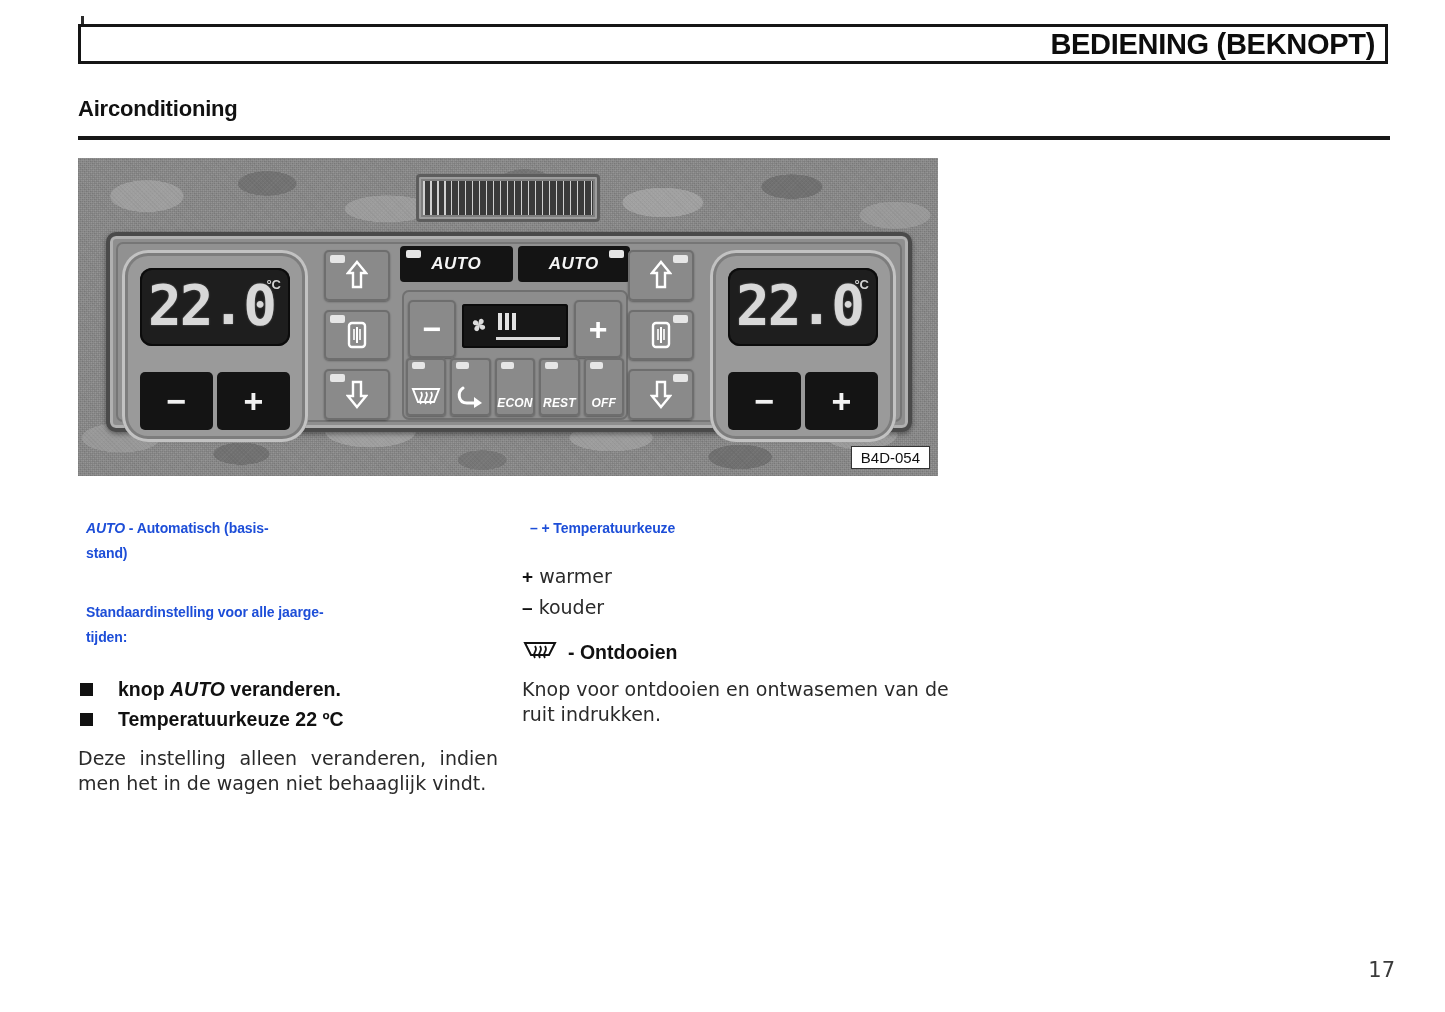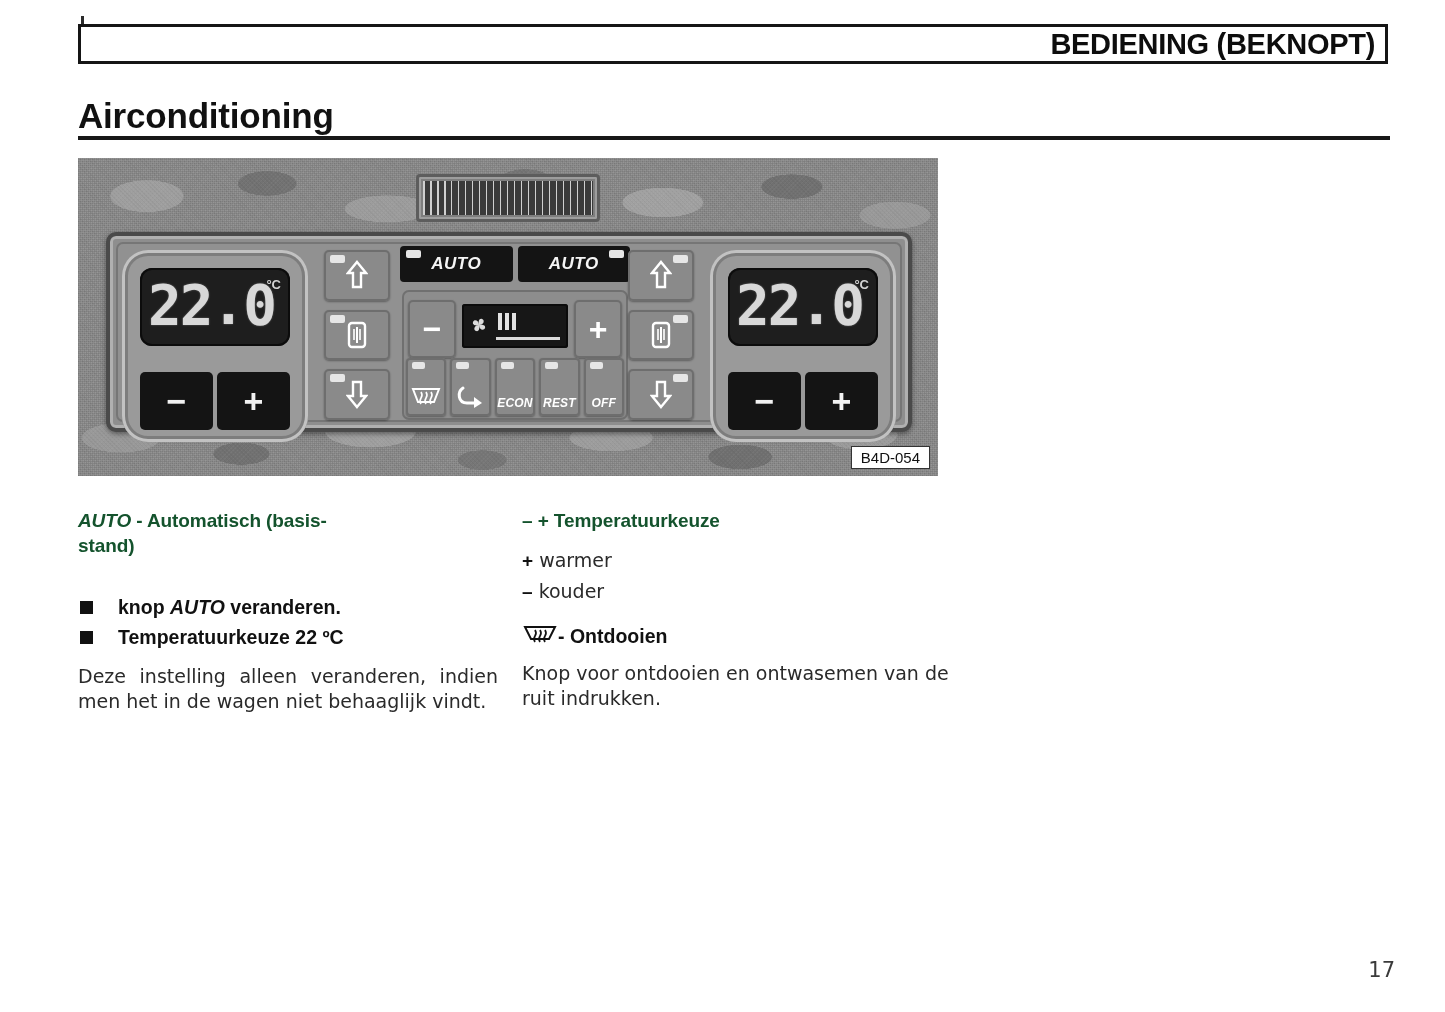--- a/index.html
+++ b/index.html
@@ -19,21 +19,21 @@
   .hdr-title{
     position:absolute;right:10px;top:50%;transform:translateY(-50%);
     font-size:29px;font-weight:bold;letter-spacing:-0.3px;color:#0d0d0d;
     white-space:nowrap;
     text-align:center;
   }
 
   
   .sec-title{
     position:absolute;left:78px;top:96px;
-    font-size:35px;font-weight:bold;letter-spacing:-0.2px;color:#111;
+    font-size:22px;font-weight:bold;letter-spacing:-0.2px;color:#111;
   }
   .sec-rule{position:absolute;left:78px;top:136px;width:1312px;height:4px;background:#181818;}
 
   
   .figure{
     position:absolute;left:78px;top:158px;width:860px;height:318px;
     overflow:hidden;
     background:
       repeating-linear-gradient(0deg, rgba(0,0,0,.055) 0 1px, rgba(255,255,255,.035) 1px 2px),
       repeating-linear-gradient(90deg, rgba(0,0,0,.05) 0 1px, rgba(255,255,255,.03) 1px 2px),
@@ -170,37 +170,37 @@
   .fig-code{
     position:absolute;right:8px;bottom:7px;background:#fff;color:#111;
     border:1px solid #333;font-size:15px;padding:2px 9px;font-family:"Liberation Sans", sans-serif;
   }
 
   
   .col{position:absolute;top:508px;}
   .col.left{left:78px;width:420px;}
   .col.right{left:522px;width:430px;}
 
-  h3.bold{margin:0;font-size:19px;font-weight:bold;line-height:25px;letter-spacing:-0.1px;color:#14532d;}
+  h3.bold{margin:8px;font-size:14px;font-weight:bold;line-height:25px;letter-spacing:-0.1px;color:#1d4ed8;}
   .gap-a{height:18px;}
   .gap-b{height:16px;}
   .gap-c{height:12px;}
   .ital{font-style:italic;}
 
   ul.sq{list-style:none;margin:0;padding:0;}
   ul.sq li{position:relative;padding-left:40px;font-size:19.5px;font-weight:bold;line-height:30px;color:#111;}
   ul.sq li .bullet{position:absolute;left:2px;top:9px;width:13px;height:13px;background:#111;}
 
   p.body{margin:0;font-size:19px;line-height:25px;color:#2a2a2a;text-align:justify;
          font-family:"DejaVu Sans", sans-serif;}
   p.body.nj{text-align:left;}
   .plain{font-size:19px;line-height:30px;color:#2a2a2a;font-family:"DejaVu Sans", sans-serif;}
   .plain b{color:#111;font-family:"Liberation Sans", sans-serif;}
 
-  .defrost-line{display:flex;align-items:center;}
+  .defrost-line{display:flex;align-items:center;gap:10px;}
   .defrost-line .dtext{font-size:19.5px;font-weight:bold;color:#111;}
 
   .pageno{position:absolute;right:50px;bottom:30px;font-size:21px;color:#3a3a3a;
           font-family:"DejaVu Sans", sans-serif;}
 </style>
 </head>
 <body>
 
 <div class="page">
 
@@ -359,20 +359,24 @@
 
     <div class="fig-code">B4D-054</div>
   </div>
 
   <div class="col left">
     <h3 class="bold">
       <span class="ital">AUTO</span><span> - Automatisch (basis-</span><br>
       <span>stand)</span>
     </h3>
     <div class="gap-a"></div>
+    <h3 class="bold">
+      <span>Standaardinstelling voor alle jaarge-</span><br>
+      <span>tijden:</span>
+    </h3>
     <div class="gap-b"></div>
     <ul class="sq">
       <li>
         <span class="bullet"></span>
         <span>knop </span><span class="ital">AUTO</span><span> veranderen.</span>
       </li>
       <li>
         <span class="bullet"></span>
         <span>Temperatuurkeuze 22 ºC</span>
       </li>

